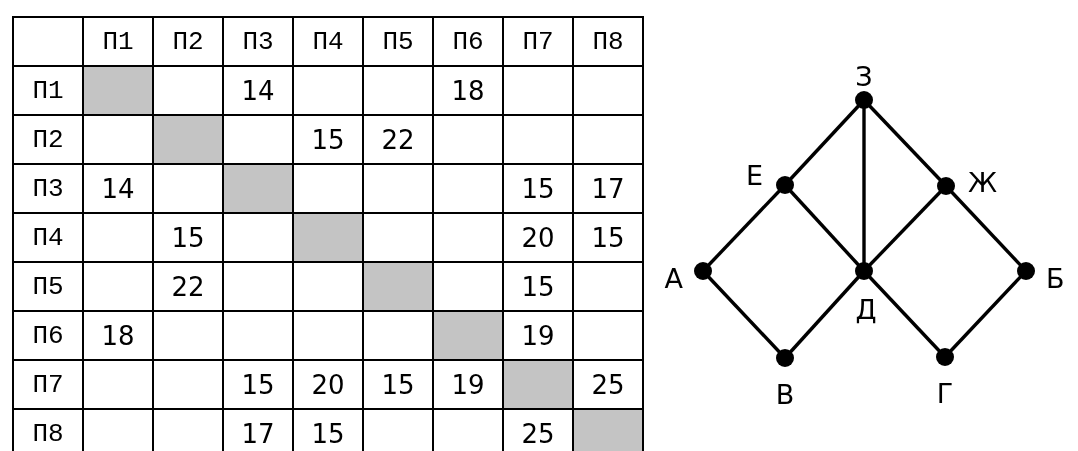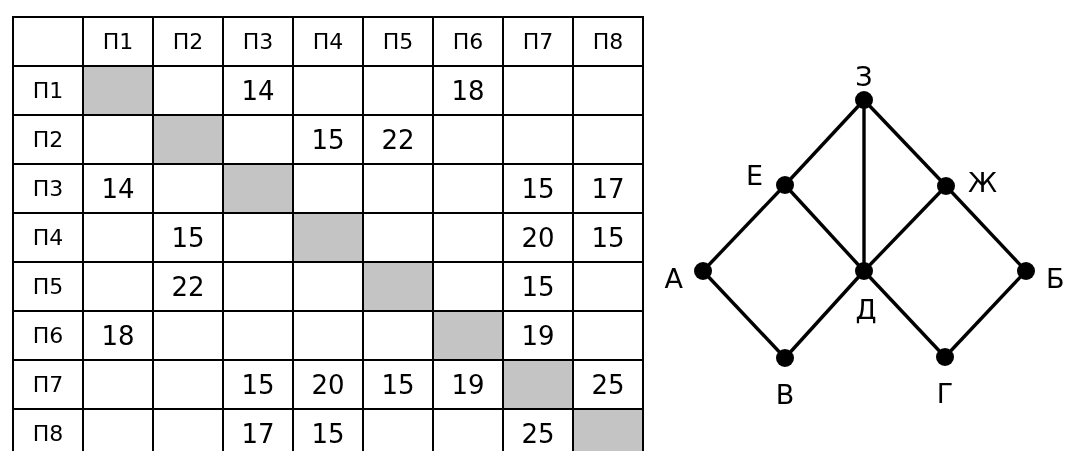--- a/index.html
+++ b/index.html
@@ -44,21 +44,22 @@
     line-height: 1;
     background: #ffffff;
   }
   table.matrix td.corner {
     background: #ffffff;
   }
   table.matrix td.diag {
     background: #c4c4c4;
   }
   table.matrix td.hdr {
-    font-size: 22px;
+    font-size: 26px;
+    font-family: Liberation Mono, monospace;
   }
 
   
   #graph-wrap {
     position: absolute;
     left: 650px;
     top: 30px;
     width: 420px;
     height: 400px;
   }

